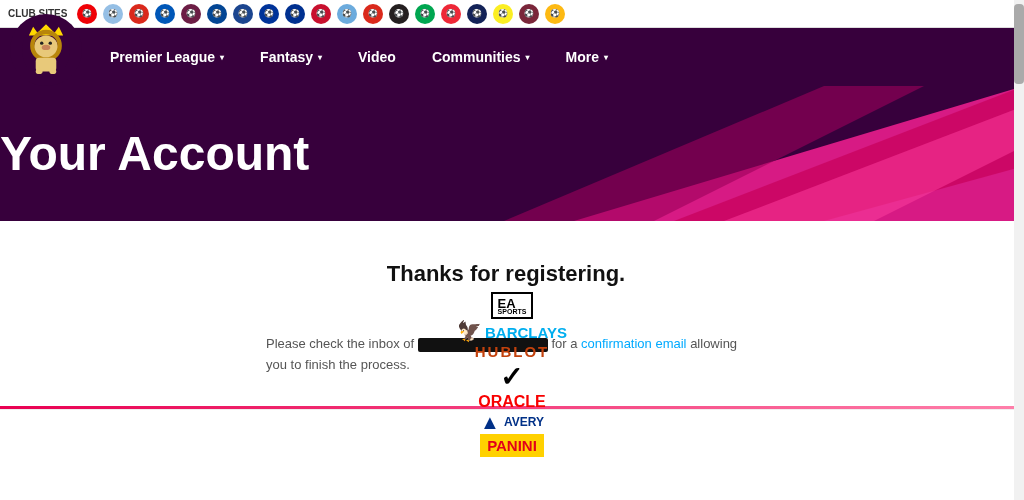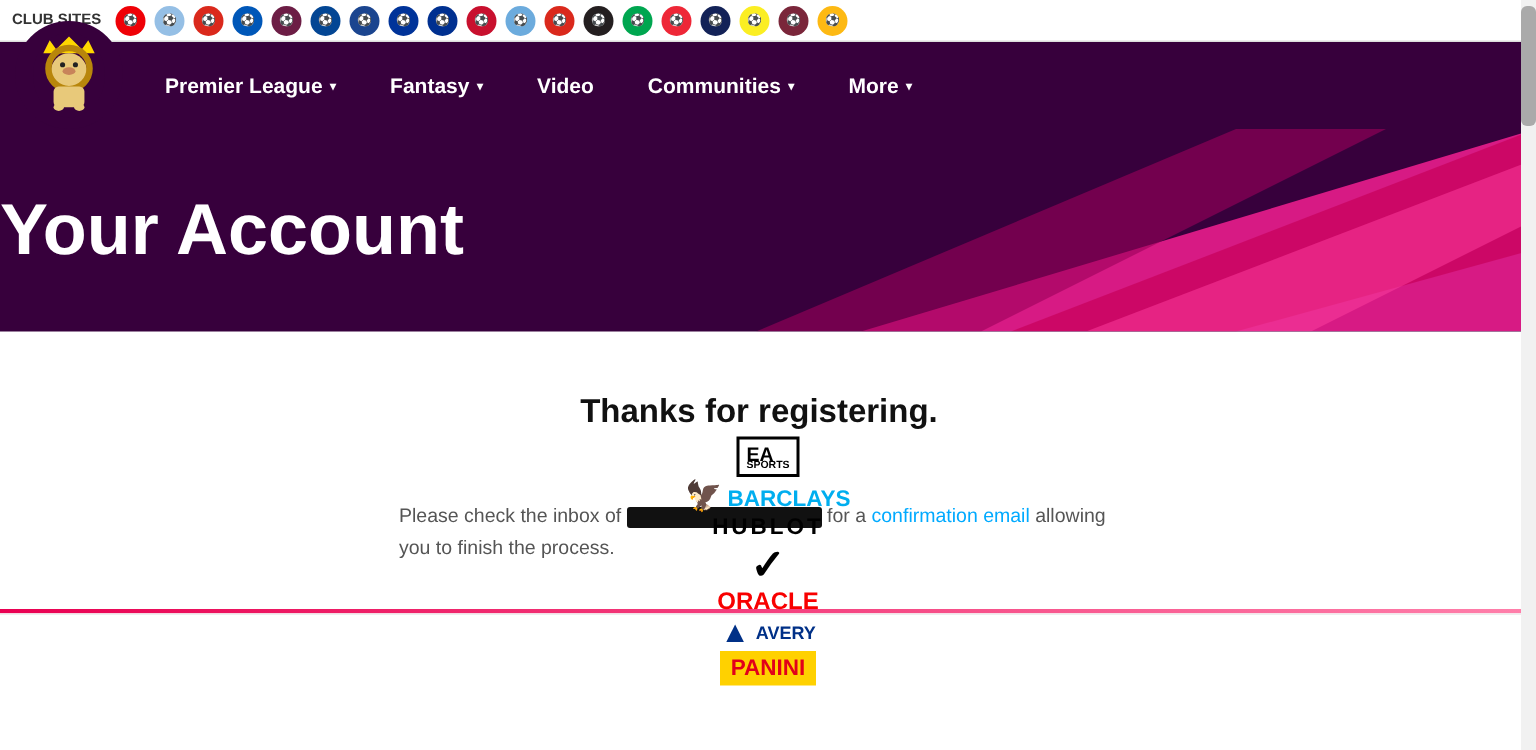--- a/index.html
+++ b/index.html
@@ -191,21 +191,21 @@
       justify-content: center;
       height: 36px;
     }
     .sponsor-text {
       font-weight: 900;
       font-size: 14px;
     }
     .ea-logo { color: #000; font-size: 11px; }
     .barclays-logo { color: #00aeef; }
     .budweiser-logo { color: #c8102e; font-style: italic; font-family: serif; font-size: 18px; }
-    .hublot-logo { color: #000000; font-size: 15px; letter-spacing: 2px; }
+    .hublot-logo { color: #c2410c; font-size: 15px; letter-spacing: 2px; }
     .nike-logo { font-size: 28px; }
     .oracle-logo { color: #f80000; font-size: 16px; }
     .avery-logo { color: #003087; font-size: 12px; }
     .panini-logo { color: #e2001a; font-size: 15px; background: #ffd100; padding: 3px 7px; }
 
     
     .scrollbar {
       position: fixed;
       right: 0;
       top: 0;

